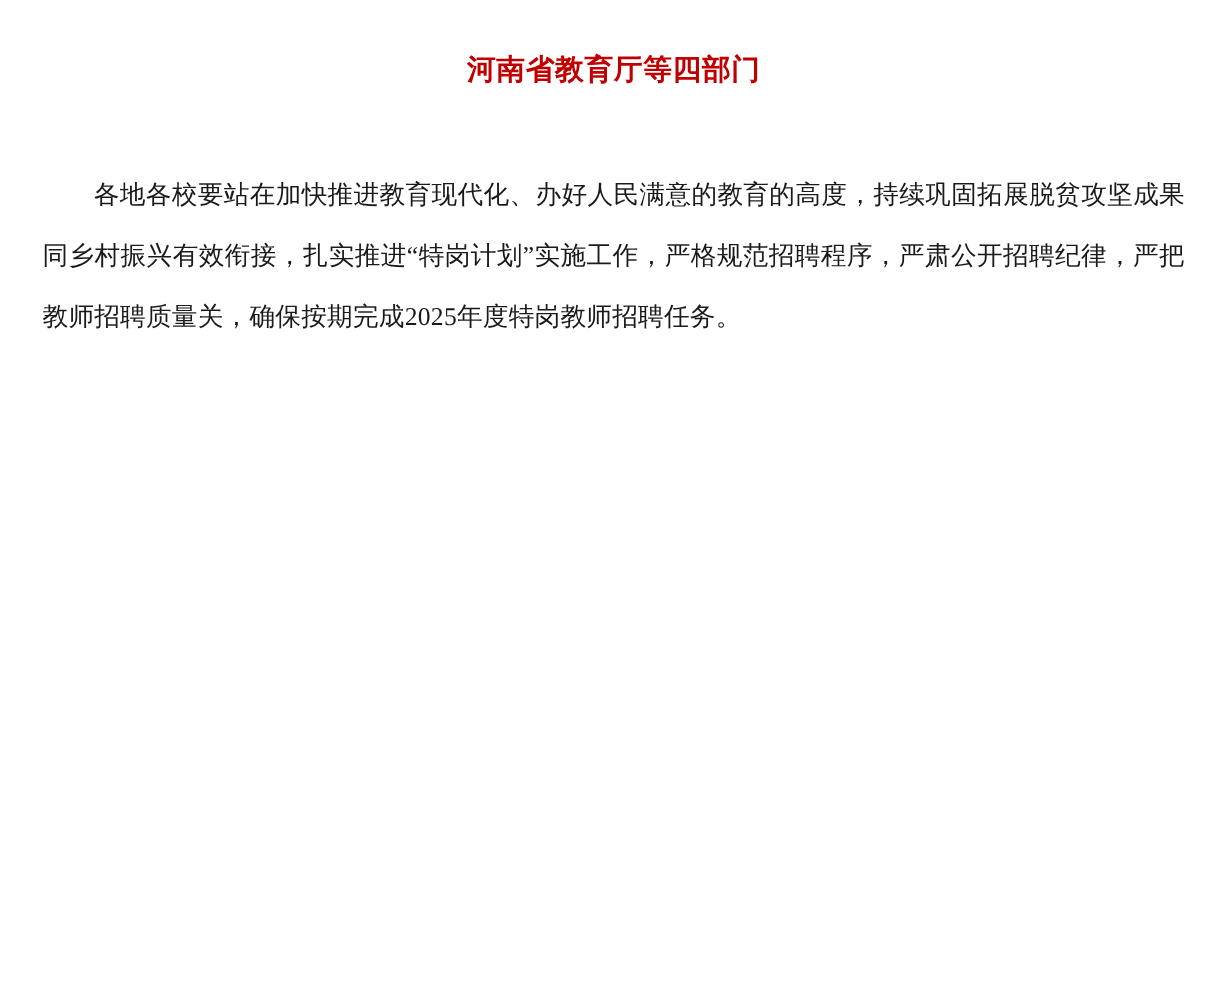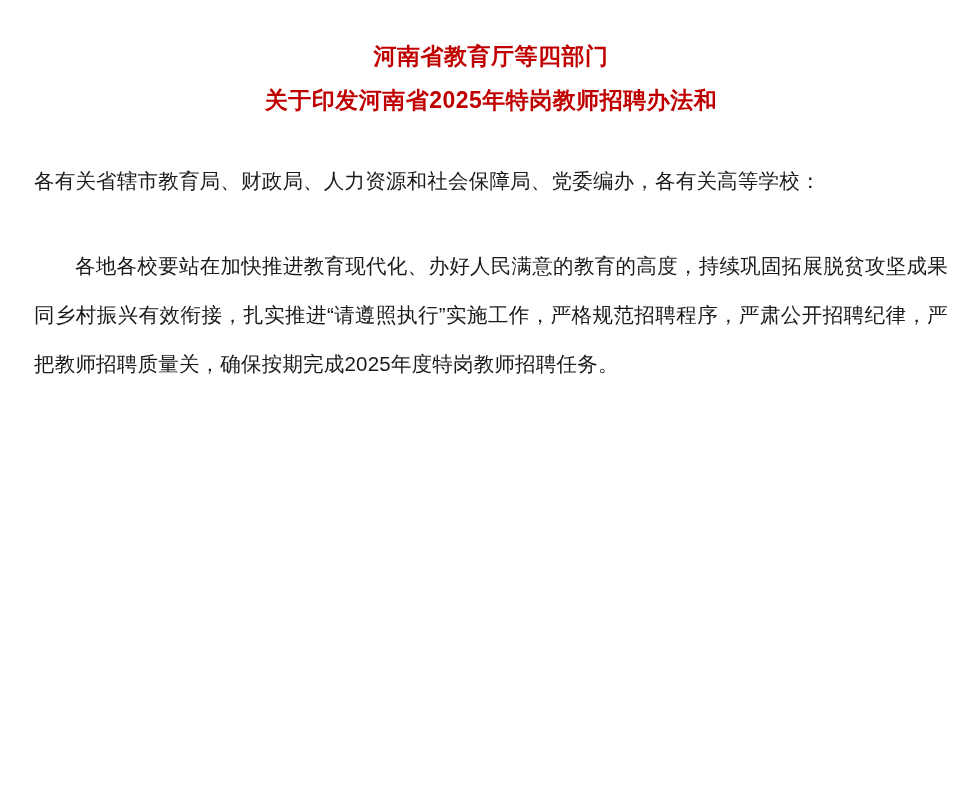--- a/index.html
+++ b/index.html
@@ -12,20 +12,21 @@
     background: #ffffff;
     font-family: "Liberation Sans", "DejaVu Sans", sans-serif;
     overflow: hidden;
   }
   .page {
     box-sizing: border-box;
     width: 968px;
     height: 800px;
     padding: 26px 20px 0 34px;
     background: #ffffff;
+    font-family: Liberation Serif, serif;
   }
   .doc-title {
     text-align: center;
     color: #c00000;
     font-weight: bold;
     font-size: 23px;
     line-height: 44px;
     letter-spacing: 0.5px;
     margin: 0;
   }
@@ -58,29 +59,27 @@
   .spacer-sm { height: 10px; }
 </style>
 </head>
 <body>
 
 <div class="page">
 
   <div class="title-block">
     <h1 class="doc-title">
       <span class="title-line">河南省教育厅等四部门</span>
-      <span class="title-line">关于印发河南省2025年特岗教师招聘办法和</span>
     </h1>
   </div>
 
-  <p class="body-text">各有关省辖市教育局、财政局、人力资源和社会保障局、党委编办，各有关高等学校：</p>
 
   <div class="spacer-sm"></div>
 
 
   <div class="spacer-sm"></div>
 
-  <p class="body-text indent">各地各校要站在加快推进教育现代化、办好人民满意的教育的高度，持续巩固拓展脱贫攻坚成果同乡村振兴有效衔接，扎实推进“请遵照执行”实施工作，严格规范招聘程序，严肃公开招聘纪律，严把教师招聘质量关，确保按期完成2025年度特岗教师招聘任务。</p>
+  <p class="body-text indent">各地各校要站在加快推进教育现代化、办好人民满意的教育的高度，持续巩固拓展脱贫攻坚成果同乡村振兴有效衔接，扎实推进“特岗计划”实施工作，严格规范招聘程序，严肃公开招聘纪律，严把教师招聘质量关，确保按期完成2025年度特岗教师招聘任务。</p>
 
   <div class="spacer-sm"></div>
 
 
 </div>
 
 </body></html>

